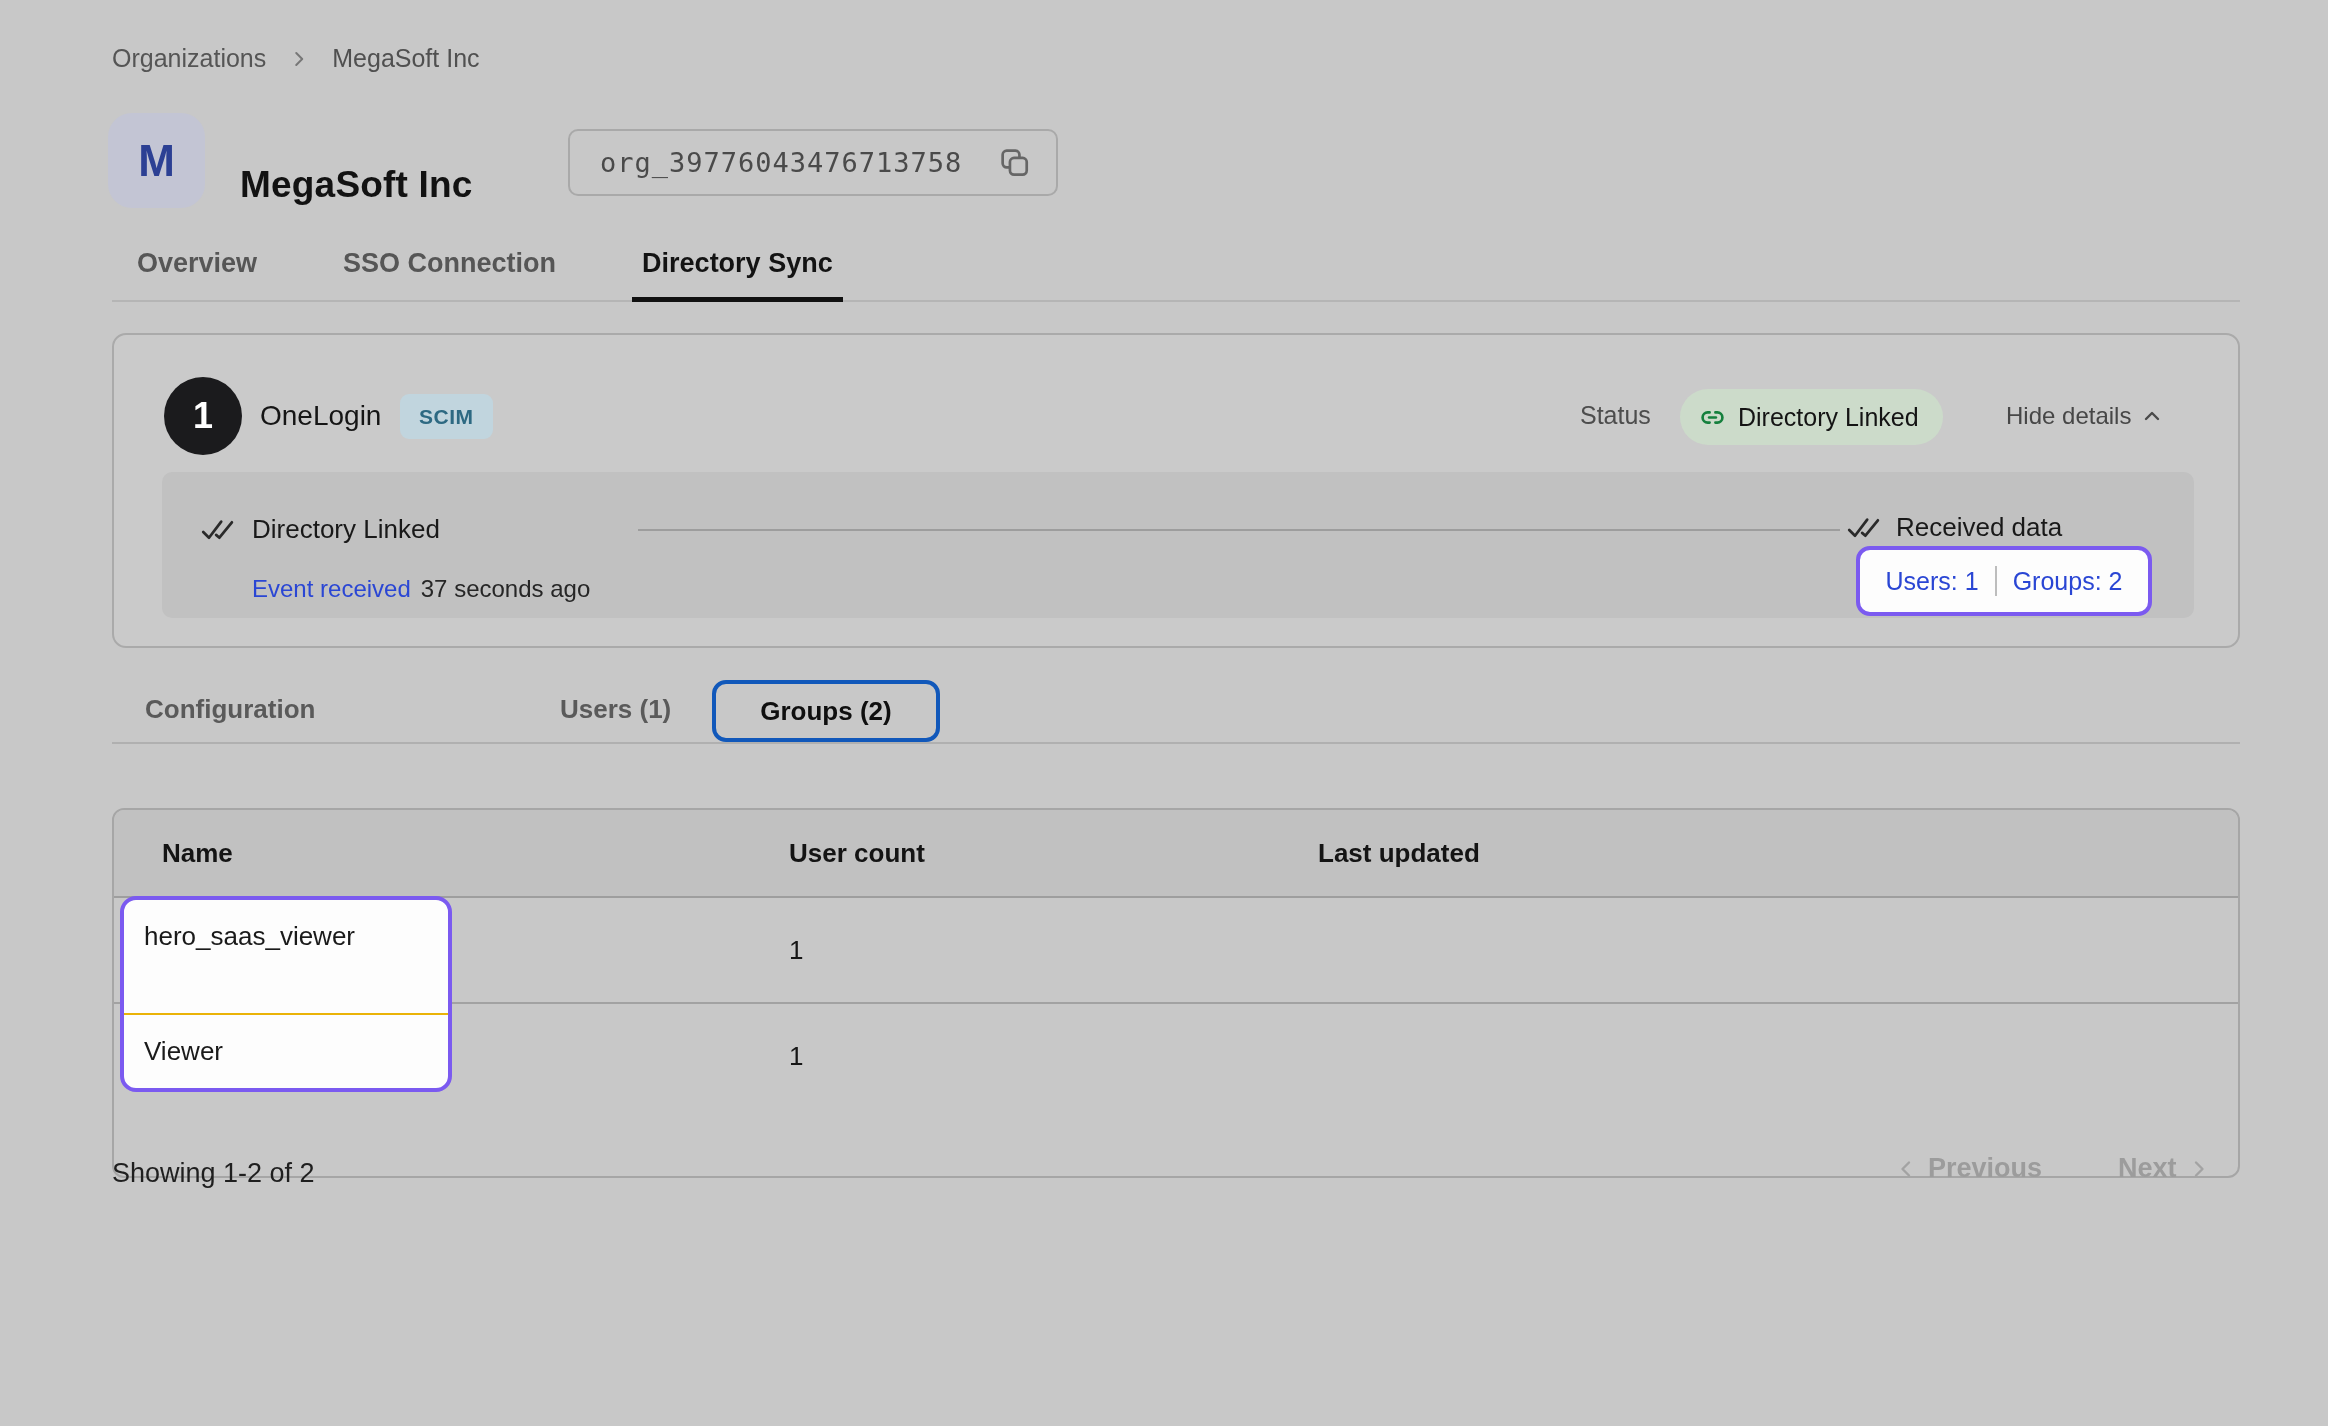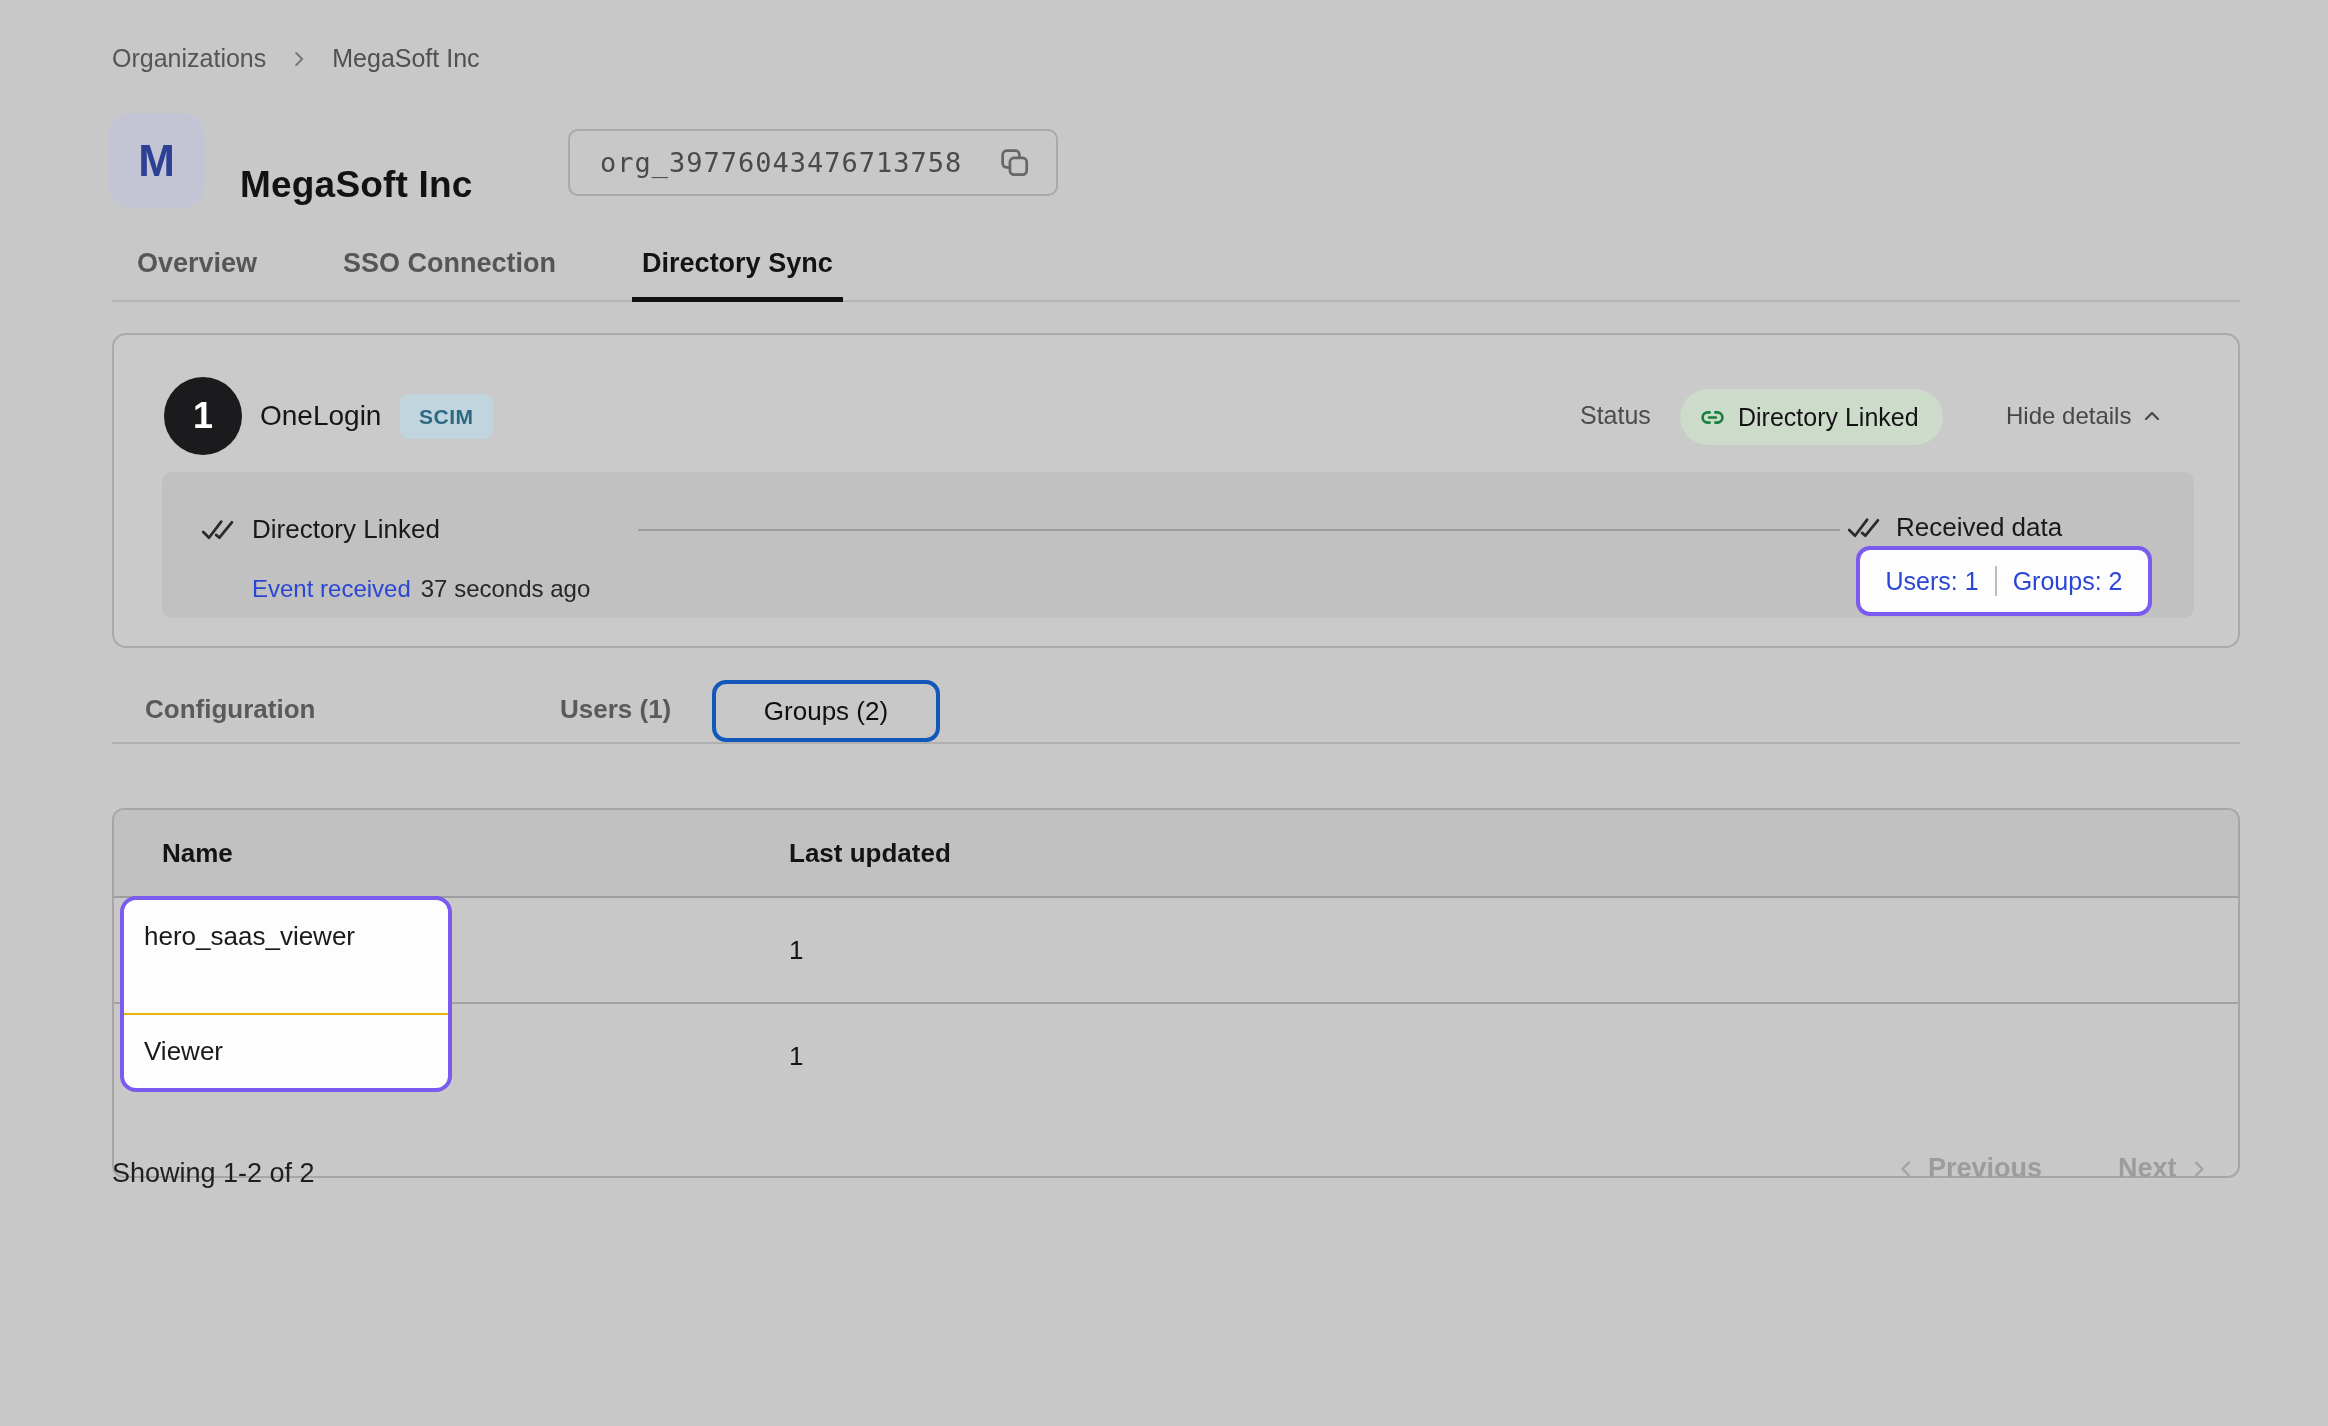--- a/index.html
+++ b/index.html
@@ -64,21 +64,21 @@
               display:flex;align-items:center;justify-content:center;gap:16px;font-size:25px;z-index:2;}
   .counts-divider{width:2px;height:30px;background:#bdbdbd;}
 
   
   .subtabs{position:absolute;left:112px;top:676px;width:2128px;height:68px;box-sizing:border-box;
            border-bottom:2px solid #b0b0b0;}
   .subtab{position:absolute;top:0;height:66px;line-height:66px;font-size:26px;font-weight:600;
           color:#5a5a5a;cursor:pointer;}
   .subtab-groups-box{position:absolute;left:600px;top:4px;width:228px;height:62px;box-sizing:border-box;
           border:4px solid var(--highlight-blue,#1158ba);border-radius:14px;display:flex;align-items:center;
-          justify-content:center;font-size:26px;font-weight:400;color:#0f0f0f;cursor:pointer;}
+          justify-content:center;font-size:26px;font-weight:700;color:#0f0f0f;cursor:pointer;}
 
   
   .table{position:absolute;left:112px;top:808px;width:2128px;height:370px;box-sizing:border-box;
          border:2px solid #a6a6a6;border-radius:12px;overflow:hidden;background:#c8c8c8;}
   .thead{height:86px;background:#c1c1c1;border-bottom:2px solid #9e9e9e;display:flex;align-items:center;
          font-size:26px;font-weight:600;color:#141414;}
   .trow{height:104px;display:flex;align-items:center;font-size:26px;color:#161616;}
   .trow + .trow{border-top:2px solid #a2a2a2;}
   .col-name{width:675px;padding-left:48px;box-sizing:border-box;}
   .col-count{width:529px;box-sizing:border-box;}
@@ -198,20 +198,21 @@
     <div class="subtab" style="left:448px">Users (1)</div>
     <div class="subtab-groups-box">
       <span>Groups (2)</span>
     </div>
   </div>
 
   <div style="position:absolute;left:112px;top:808px;width:2128px;height:298px;">
     <div class="table" style="left:0;top:0;">
       <div class="thead">
         <div class="col-name">Name</div>
+        <div class="col-count">User count</div>
         <div class="col-updated">Last updated</div>
       </div>
       <div class="trow">
         <div class="col-name"></div>
         <div class="col-count">1</div>
         <div class="col-updated"></div>
       </div>
       <div class="trow">
         <div class="col-name"></div>
         <div class="col-count">1</div>

